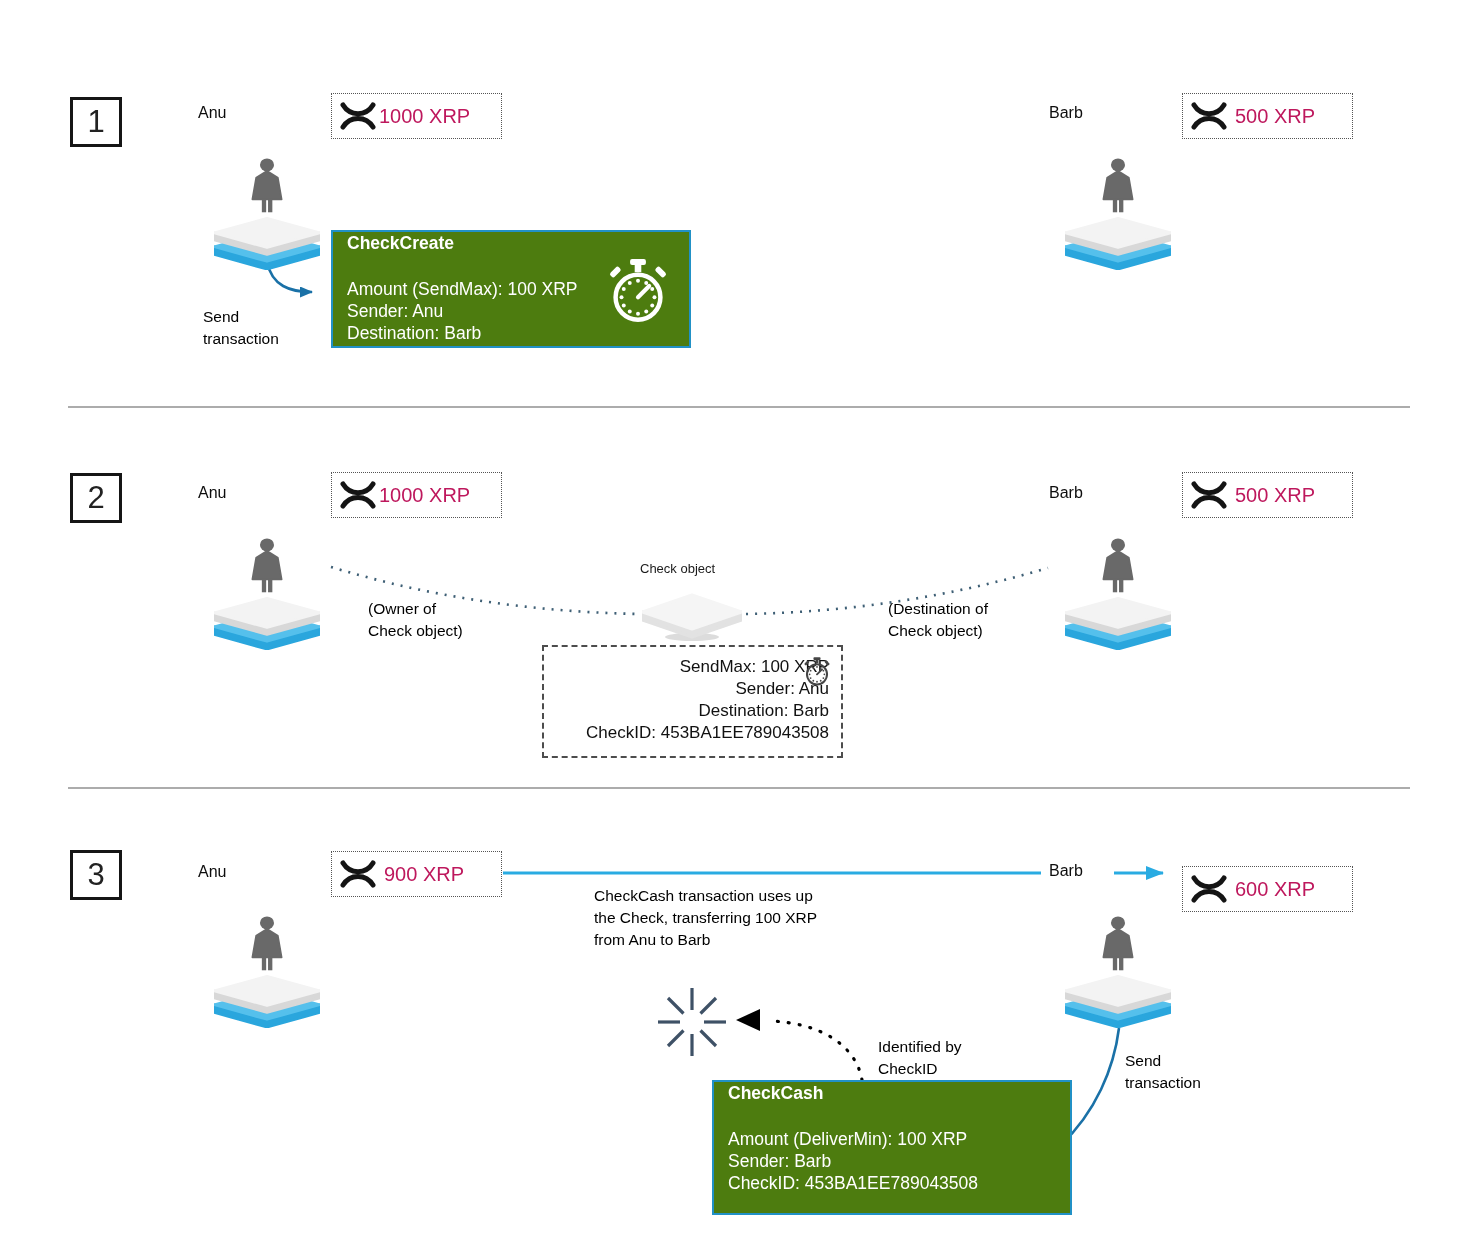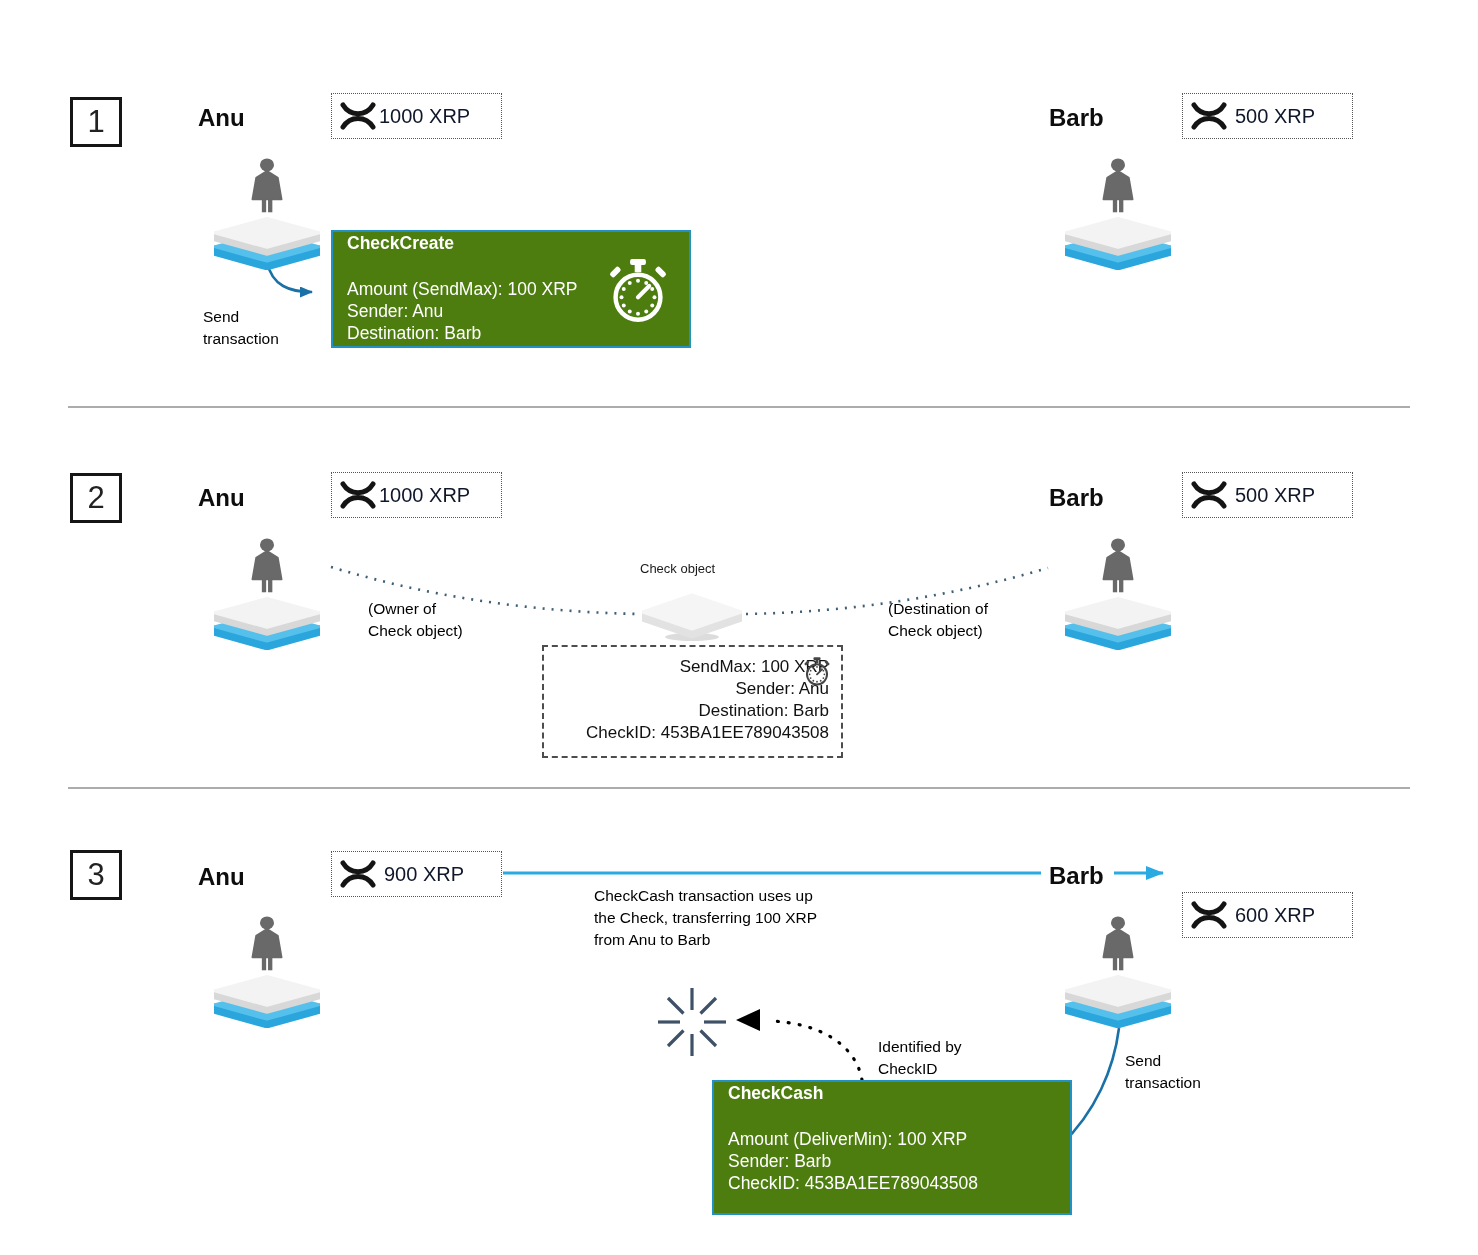--- a/index.html
+++ b/index.html
@@ -1,24 +1,24 @@
 <!DOCTYPE html>
 <html><head>
 <meta charset="utf-8">
 <style>
   html,body{margin:0;padding:0;background:#ffffff;}
   .canvas{position:relative;width:1478px;height:1255px;background:#ffffff;
           font-family:"Liberation Sans",sans-serif;color:#1d1d1d;overflow:hidden;}
   section{position:static;}
   .stepnum{position:absolute;width:46px;height:44px;border:3px solid #151515;background:#fff;
            display:flex;align-items:center;justify-content:center;font-size:31px;color:#222;}
-  .name{position:absolute;font-weight:bold;font-size:24px;color:#0d0d0d;}
+  .name{position:absolute;font-weight:normal;font-size:16px;color:#0d0d0d;}
   .balance{position:absolute;width:171px;height:46px;box-sizing:border-box;border:1px dotted #555;
            background:#fff;display:flex;align-items:center;padding:0 8px;gap:3px;
-           font-size:20px;color:#0f172a;white-space:nowrap;}
+           font-size:20px;color:#be185d;white-space:nowrap;}
   .balance.spaced{gap:8px;}
   .balance svg{width:36px;height:32px;flex:none;}
   .bluebox{position:absolute;box-sizing:border-box;background:#4d7c0f;border:2px solid #2191C6;
            color:#ffffff;padding:0 14px;font-size:17.5px;}
   .bluebox .btitle{font-weight:bold;line-height:22px;margin-bottom:24px;}
   .bluebox .bline{line-height:22px;}
   .box-stopwatch{position:absolute;right:22px;top:26px;width:58px;height:68px;color:#ffffff;}
   .dashedbox{position:absolute;box-sizing:border-box;border:2px dashed #4d4d4d;background:#fff;
              padding:9px 12px;font-size:17px;line-height:22px;color:#111;text-align:right;}
   .dash-stopwatch{position:absolute;right:11px;top:10px;width:26px;height:30px;color:#454545;}
@@ -206,21 +206,21 @@
 
     <div class="name" style="left:198px;top:863px">Anu</div>
     <div class="balance spaced" style="left:331px;top:851px">
       <svg viewBox="0 0 36 32">
           <use href="#sym-xrp"></use>
         </svg>
       <span>900 XRP</span>
     </div>
 
     <div class="name" style="left:1049px;top:862px">Barb</div>
-    <div class="balance spaced" style="left:1182px;top:892px">
+    <div class="balance spaced" style="left:1182px;top:866px">
       <svg viewBox="0 0 36 32">
           <use href="#sym-xrp"></use>
         </svg>
       <span>600 XRP</span>
     </div>
 
     <div class="label" style="left:594px;top:885px">
       <div>CheckCash transaction uses up</div>
       <div>the Check, transferring 100 XRP</div>
       <div>from Anu to Barb</div>

